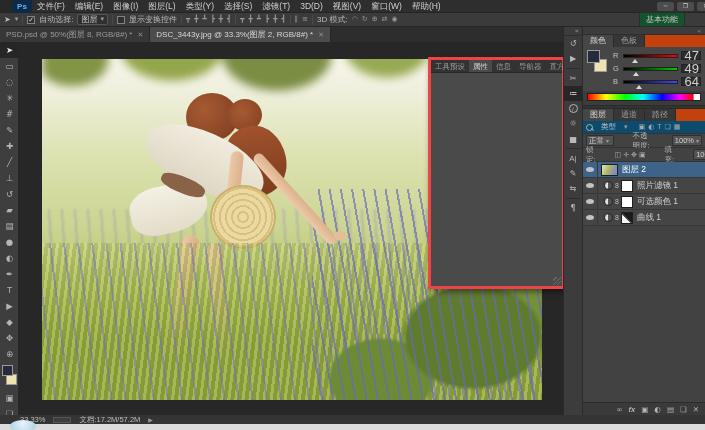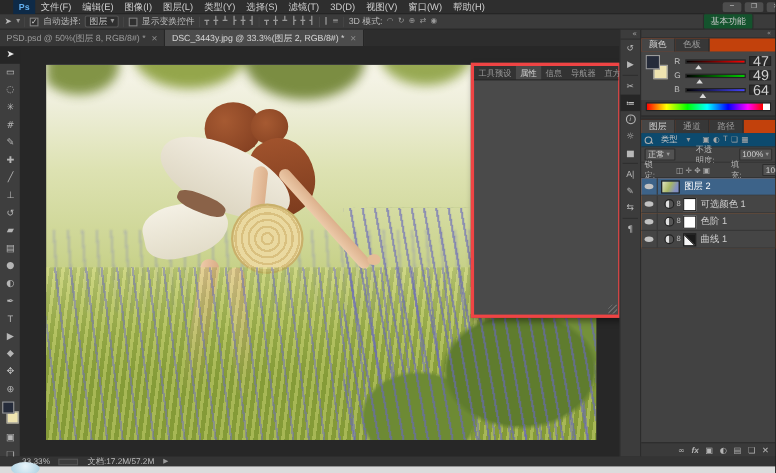--- a/index.html
+++ b/index.html
@@ -157,21 +157,21 @@
   .mag::after{content:'';position:absolute;left:5px;top:5px;width:3px;height:1px;background:#b0b0b0;transform:rotate(45deg)}
   .filter-type{font-size:7.5px;color:#c5c5c5}
   .filter-icons{display:flex;gap:3px;margin-left:3px;font-size:7px;color:#a8a8a8}
   .blend-row,.lock-row{height:14px;background:#424242;display:flex;align-items:center;gap:19px;
         padding:0 3px;border-bottom:1px solid #333;font-size:7.5px;color:#b8b8b8}
   .sel-box{background:#525252;border:1px solid #2e2e2e;border-radius:1px;height:11px;
         display:flex;align-items:center;gap:2px;padding:0 2px;color:#d2d2d2}
   .sel-box .car{font-size:6px;color:#9a9a9a}
   .lock-icons{display:flex;gap:2px;font-size:7px;color:#a8a8a8}
 
-  .layer-list{background:#f97316}
+  .layer-list{background:#a21caf}
   .lrow{display:flex;align-items:center;height:16px;border-bottom:1px solid #373737;
         background:#454545;font-size:8.5px;color:#cfcfcf;padding-right:2px}
   .lrow.selected{background:#3d6389;color:#fff}
   .eyebox{width:15px;align-self:stretch;border-right:1px solid #373737;display:grid;place-items:center;flex:none}
   .eye{width:8px;height:5px;background:#c2c2c2;border-radius:50%}
   .thumb{width:17px;height:12px;margin:0 4px 0 3px;border:1px solid #1e1e1e;flex:none;
         background:linear-gradient(115deg,#e3e6c2,#a8b766 45%,#8590c0 78%,#7f8cc2)}
   .adj-ind{width:6px;flex:none}
   .adjicon{width:9px;height:9px;border-radius:50%;border:1px solid #222;flex:none;margin-right:2px;
         background:linear-gradient(90deg,#e0e0e0 50%,#555 50%)}
@@ -450,31 +450,31 @@
         <span class="lname">图层 2</span>
       </div>
       <div class="lrow">
         <span class="eyebox">
             <span class="eye"></span>
           </span>
         <span class="adj-ind"></span>
         <span class="adjicon"></span>
         <span class="linkg">8</span>
         <span class="maskth"></span>
-        <span class="lname">可选颜色 1</span>
+        <span class="lname">照片滤镜 1</span>
       </div>
       <div class="lrow">
         <span class="eyebox">
             <span class="eye"></span>
           </span>
         <span class="adj-ind"></span>
         <span class="adjicon"></span>
         <span class="linkg">8</span>
         <span class="maskth"></span>
-        <span class="lname">色阶 1</span>
+        <span class="lname">可选颜色 1</span>
       </div>
       <div class="lrow">
         <span class="eyebox">
             <span class="eye"></span>
           </span>
         <span class="adj-ind"></span>
         <span class="adjicon"></span>
         <span class="linkg">8</span>
         <span class="maskth curve"></span>
         <span class="lname">曲线 1</span>

